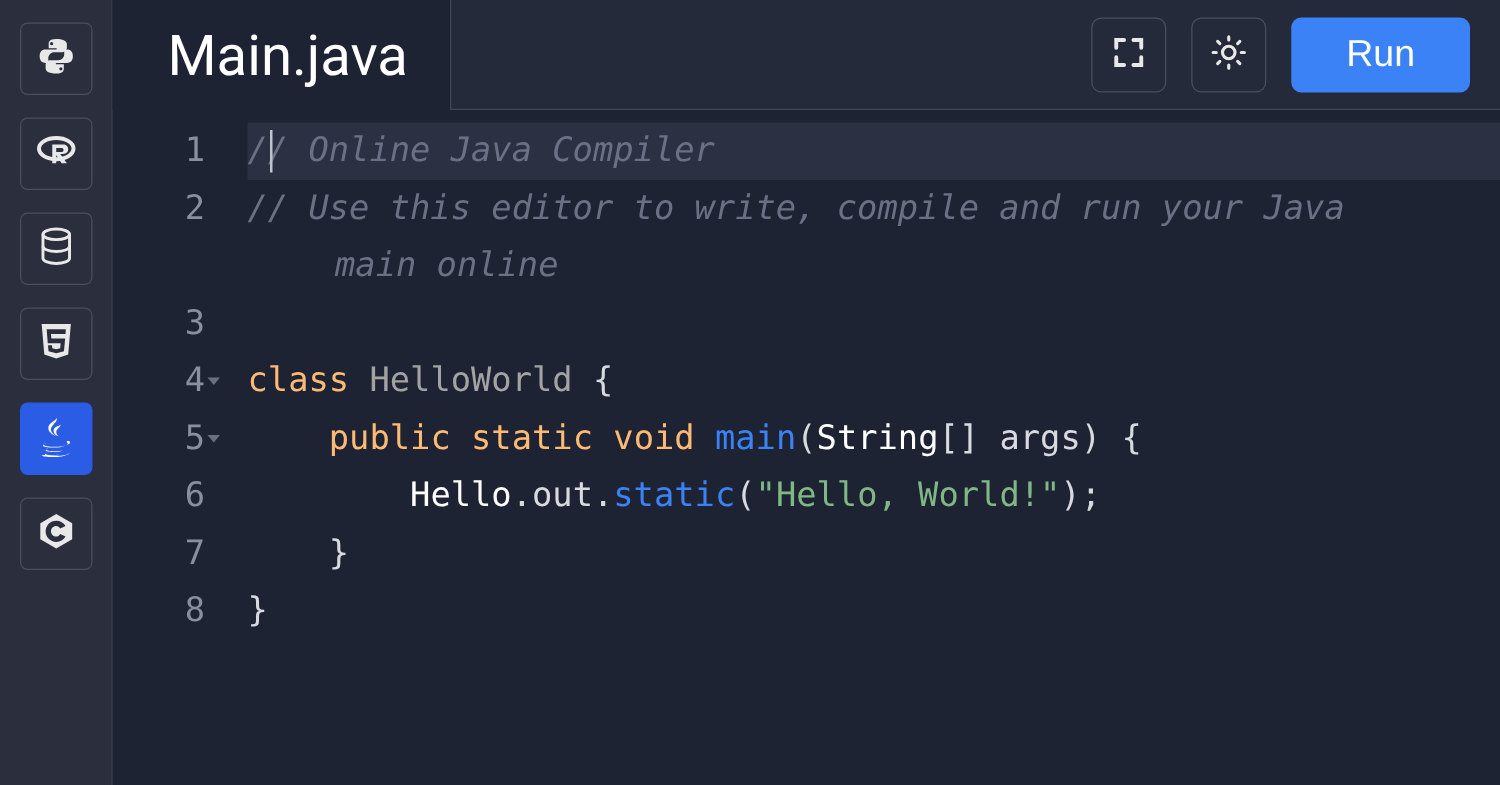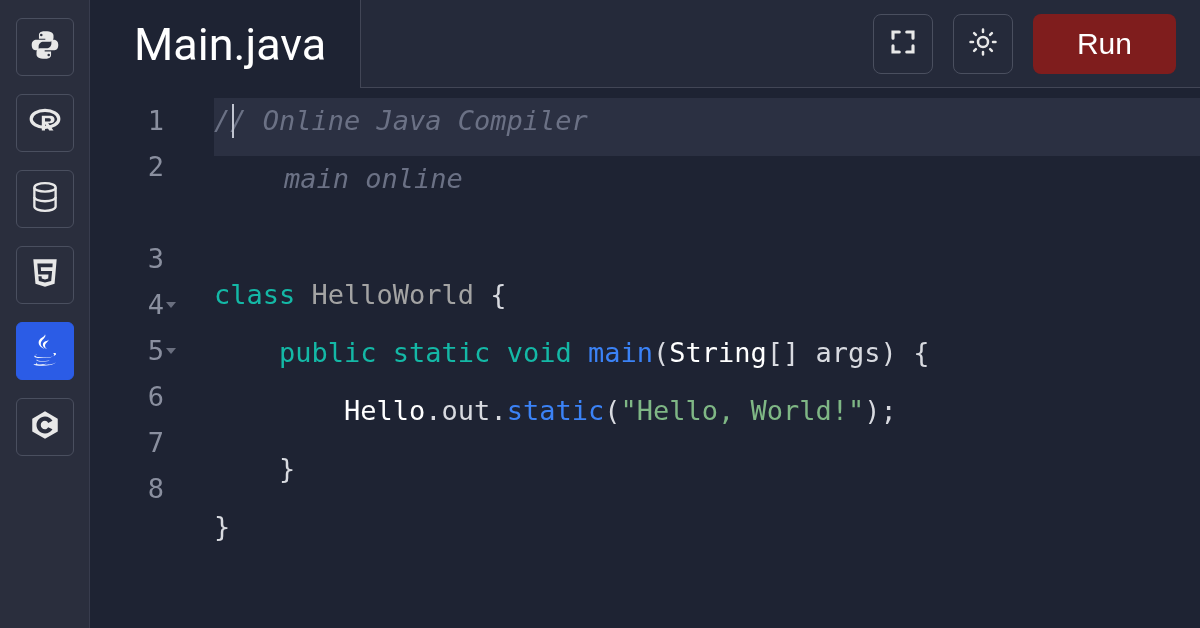--- a/index.html
+++ b/index.html
@@ -78,21 +78,21 @@
       display: flex;
       align-items: center;
       justify-content: center;
       cursor: pointer;
       color: #e8e8e8;
     }
     .icon-btn svg { width: 30px; height: 30px; }
     .run-btn {
       height: 60px;
       padding: 0 44px;
-      background: #7f1d1d;
+      background: #3b82f6;
       border: none;
       border-radius: 8px;
       color: #fff;
       font-size: 30px;
       font-weight: 500;
       cursor: pointer;
     }
     
     
     .editor {
@@ -115,35 +115,35 @@
       position: absolute;
       right: -12px;
       top: 50%;
       transform: translateY(-50%);
       width: 0; height: 0;
       border-left: 5px solid transparent;
       border-right: 5px solid transparent;
       border-top: 6px solid #6a6f7f;
     }
     .code { flex: 1; padding-left: 18px; position: relative; }
-    .code-line { height: 58px; white-space: pre; position: relative; margin-left: 16px; }
+    .code-line { height: 46px; white-space: pre; position: relative; }
     .code-line.hl { background: rgba(60, 65, 85, 0.45); }
     .wrap-line { padding-left: 70px; }
     .cursor {
       position: absolute;
       left: 18px;
       top: 6px;
       width: 2px;
       height: 34px;
       background: #c0c4d0;
     }
     
     
     .c-comment { color: #6b7185; font-style: italic; }
-    .c-keyword { color: #14b8a6; }
+    .c-keyword { color: #fdba74; }
     .c-class   { color: #a3a3a3; }
     .c-type    { color: #ffffff; }
     .c-method  { color: #3b82f6; }
     .c-string  { color: #7fb785; }
     .c-plain   { color: #d8dae0; }
     .c-punct   { color: #d8dae0; }
   </style>
 </head>
 <body>
 
@@ -230,20 +230,21 @@
       <div class="gutter-line">&nbsp;</div>
       <div class="gutter-line"><span>3</span></div>
       <div class="gutter-line"><span>4</span><span class="fold"></span></div>
       <div class="gutter-line"><span>5</span><span class="fold"></span></div>
       <div class="gutter-line"><span>6</span></div>
       <div class="gutter-line"><span>7</span></div>
       <div class="gutter-line"><span>8</span></div>
     </div>
     <div class="code">
       <div class="code-line hl"><span class="cursor"></span><span class="c-comment">// Online Java Compiler</span></div>
+      <div class="code-line"><span class="c-comment">// Use this editor to write, compile and run your Java </span></div>
       <div class="code-line wrap-line"><span class="c-comment">main online</span></div>
       <div class="code-line">&nbsp;</div>
       <div class="code-line"><span class="c-keyword">class</span><span class="c-class"> HelloWorld </span><span class="c-punct">{</span></div>
       <div class="code-line"><span>    </span><span class="c-keyword">public</span><span> </span><span class="c-keyword">static</span><span> </span><span class="c-keyword">void</span><span> </span><span class="c-method">main</span><span class="c-punct">(</span><span class="c-type">String</span><span class="c-plain">[] </span><span class="c-plain">args</span><span class="c-punct">) </span><span class="c-punct">{</span></div>
       <div class="code-line"><span>        </span><span class="c-type">Hello</span><span class="c-punct">.</span><span class="c-plain">out</span><span class="c-punct">.</span><span class="c-method">static</span><span class="c-punct">(</span><span class="c-string">"Hello, World!"</span><span class="c-punct">)</span><span class="c-punct">;</span></div>
       <div class="code-line"><span>    </span><span class="c-punct">}</span></div>
       <div class="code-line"><span class="c-punct">}</span></div>
     </div>
   </div>
 </div>

